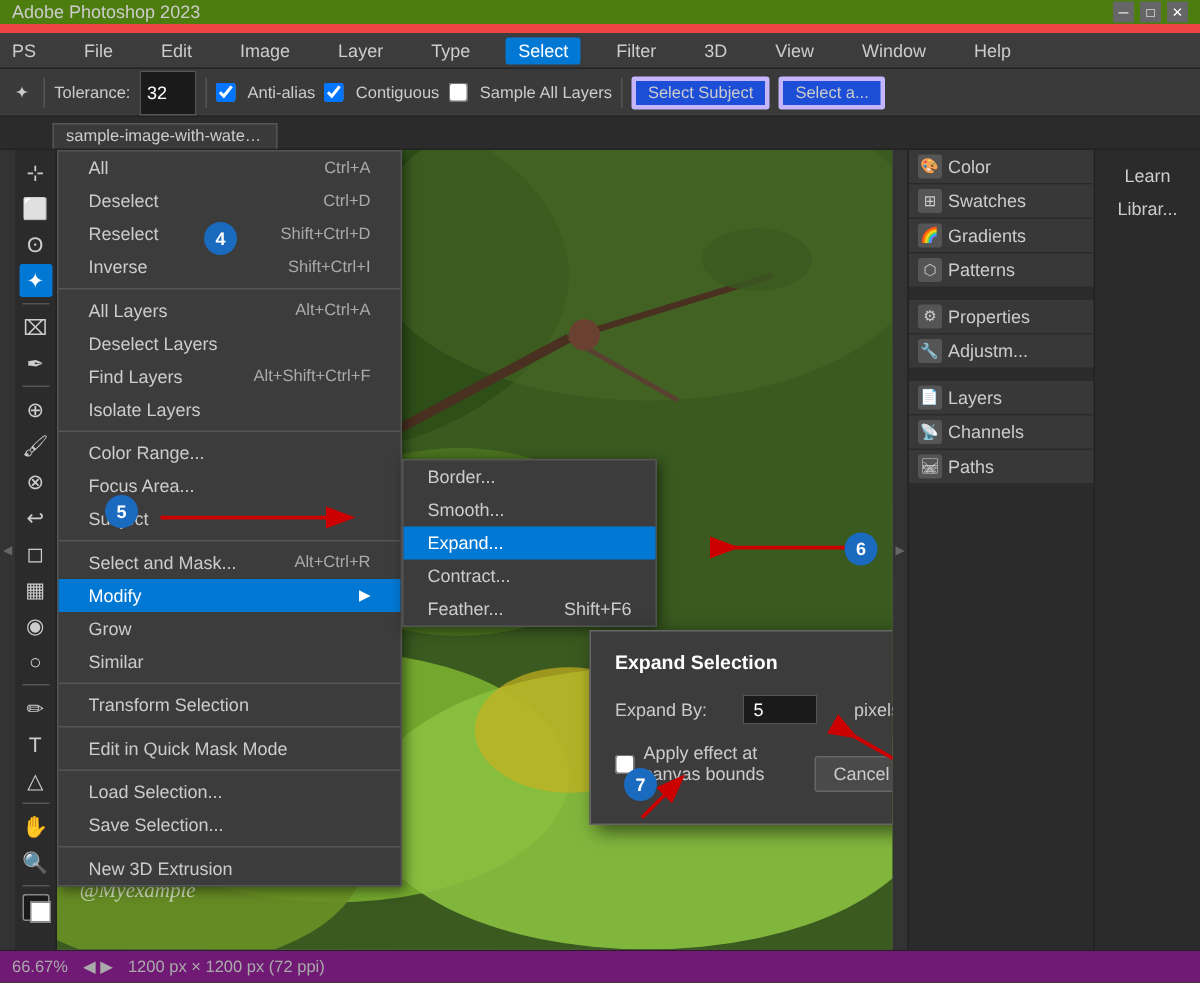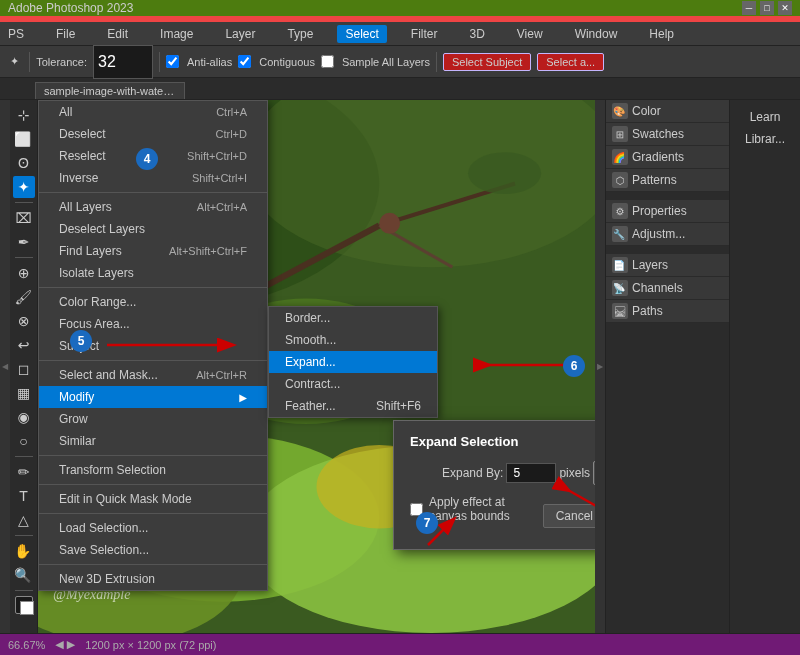--- a/index.html
+++ b/index.html
@@ -13,23 +13,23 @@
     
     #menubar { height: 24px; background: #3c3c3c; display: flex; align-items: center; padding: 0 0; border-bottom: 1px solid #222; gap: 16px; }
     #menubar .menu-item { padding: 2px 8px; font-size: 12px; color: #ccc; cursor: pointer; border-radius: 2px; }
     #menubar .menu-item:hover, #menubar .menu-item.active { background: #0078d4; color: #fff; }
 
     
     #toolbar { height: 32px; background: #3a3a3a; display: flex; align-items: center; padding: 0 6px; gap: 6px; border-bottom: 1px solid #222; }
     #toolbar .tool-sep { width: 1px; height: 20px; background: #555; }
     #toolbar .tool-btn { background: transparent; border: none; color: #ccc; cursor: pointer; padding: 2px 4px; font-size: 11px; display: flex; align-items: center; }
     #toolbar label { font-size: 11px; color: #ccc; }
-    #toolbar input[type="text"] { background: #1a1a1a; border: 1px solid #555; color: #fff; padding: 7px 4px; width: 60px; font-size: 16px; }
+    #toolbar input[type="text"] { background: #1a1a1a; border: 1px solid #555; color: #fff; padding: 7px 4px; width: 38px; font-size: 12px; }
     #toolbar input[type="checkbox"] { margin-right: 2px; }
-    #toolbar .select-subject-btn { background: #b91c1c; border: 1px solid #c4b5fd; color: #ccc; padding: 2px 8px; cursor: pointer; font-size: 11px; border-radius: 2px; }
+    #toolbar .select-subject-btn { background: #1d4ed8; border: 3px solid #c4b5fd; color: #ccc; padding: 2px 8px; cursor: pointer; font-size: 11px; border-radius: 2px; }
 
     
     #main { display: flex; height: calc(655px - 22px - 24px - 32px - 22px); }
 
     
     #left-tools { width: 28px; background: #2b2b2b; border-right: 1px solid #222; display: flex; flex-direction: column; align-items: center; padding: 4px 0; gap: 2px; }
     #left-tools .tool-icon { width: 22px; height: 22px; display: flex; align-items: center; justify-content: center; cursor: pointer; border-radius: 2px; color: #ccc; font-size: 14px; position: relative; }
     #left-tools .tool-icon.active { background: #0078d4; }
     #left-tools .tool-sep { width: 18px; height: 1px; background: #555; margin: 2px 0; }
 
@@ -62,21 +62,21 @@
     
     .submenu { position: absolute; background: #3c3c3c; border: 1px solid #555; box-shadow: 2px 2px 8px rgba(0,0,0,0.5); z-index: 101; min-width: 160px; }
     .submenu .menu-item-d { padding: 4px 16px; font-size: 12px; color: #ccc; cursor: pointer; display: flex; justify-content: space-between; }
     .submenu .menu-item-d.highlighted { background: #0078d4; color: #fff; }
 
     
     .dialog { position: absolute; background: #3c3c3c; border: 1px solid #666; box-shadow: 4px 4px 12px rgba(0,0,0,0.6); z-index: 200; padding: 12px 16px; min-width: 220px; }
     .dialog-title { display: flex; justify-content: space-between; align-items: flex-end; margin-bottom: 12px; }
     .dialog-title-text { font-size: 13px; font-weight: bold; color: #fff; }
     .dialog-close { background: none; border: none; color: #ccc; cursor: pointer; font-size: 14px; }
-    .dialog-row { display: flex; align-items: center; gap: 3px; margin-bottom: 10px; margin-left: 32px; }
+    .dialog-row { display: flex; align-items: center; gap: 24px; margin-bottom: 10px; }
     .dialog-row label { font-size: 12px; color: #ccc; white-space: nowrap; }
     .dialog-row input[type="text"] { background: #1a1a1a; border: 1px solid #555; color: #fff; padding: 2px 6px; width: 50px; font-size: 12px; }
     .dialog-row .unit { font-size: 12px; color: #ccc; }
     .dialog-checkbox-row { display: flex; align-items: center; gap: 6px; margin-bottom: 14px; }
     .dialog-checkbox-row label { font-size: 12px; color: #ccc; }
     .dialog-ok { background: #4a4a4a; border: 1px solid #888; color: #fff; padding: 4px 20px; cursor: pointer; font-size: 12px; border-radius: 2px; }
     .dialog-cancel { background: #4a4a4a; border: 1px solid #666; color: #ccc; padding: 4px 12px; cursor: pointer; font-size: 12px; border-radius: 2px; }
 
     
     .step-circle { width: 22px; height: 22px; border-radius: 50%; background: #1a6abf; color: #fff; font-size: 12px; font-weight: bold; display: flex; align-items: center; justify-content: center; position: absolute; z-index: 300; }

